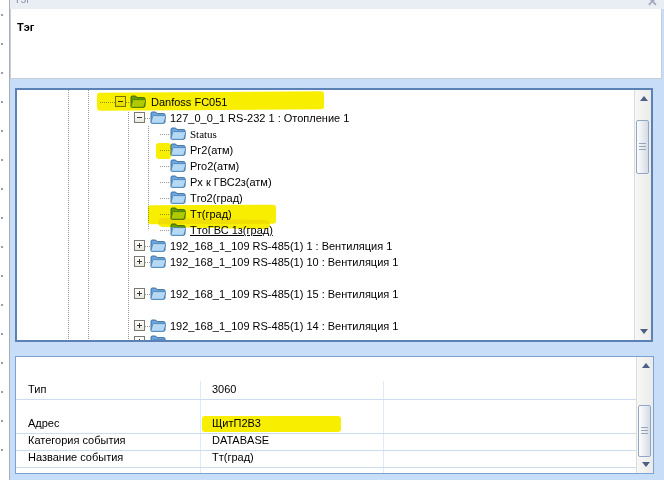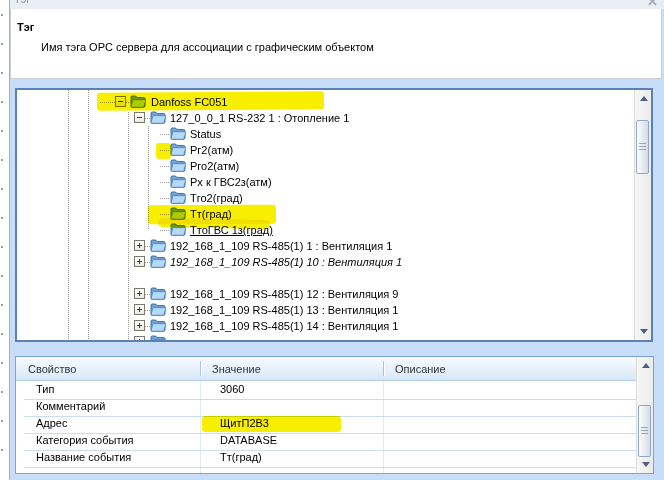--- a/index.html
+++ b/index.html
@@ -47,42 +47,41 @@
     background:repeating-linear-gradient(to bottom,#97a5b8 0 1px,transparent 1px 3px);}
   
   .table-panel{position:absolute;left:15px;top:356px;width:639px;height:118px;box-sizing:border-box;
     background:#ffffff;border:1px solid #7aa2d4;}
   .thead{position:absolute;left:0;top:0;width:620px;height:24px;
     background:linear-gradient(#f9fcff,#d7e7f8);border-bottom:1px solid #b3cdea;box-sizing:border-box;}
   .hcell{position:absolute;top:0;height:24px;line-height:24px;color:#30343a;white-space:nowrap;}
   .hsep{position:absolute;top:4px;bottom:4px;width:1px;background:#a9c5e3;box-shadow:1px 0 0 #ffffff;}
   .tbody{position:absolute;left:0;top:0;width:620px;height:116px;}
   .vsep{position:absolute;top:24px;bottom:0;width:1px;background:#dfeaf8;}
-  .trow{position:absolute;left:0;width:620px;height:19px;border-bottom:1px solid #cadced;box-sizing:border-box;margin-left:8px;}
+  .trow{position:absolute;left:0;width:620px;height:19px;border-bottom:1px solid #cadced;box-sizing:border-box;}
   .tcell{position:absolute;top:0;height:16px;line-height:16px;white-space:nowrap;}
   
   .marker{position:absolute;background:#f7ee00;mix-blend-mode:multiply;border-radius:3px;}
 </style>
 </head>
 <body>
 
 <div class="screen">
 
   <div class="left-strip">
     <div class="left-ticks"></div>
   </div>
 
   <div class="top-strip">
     <span class="top-label">Тэг</span>
     <span class="close-x">✕</span>
   </div>
 
   <div class="header-panel">
     <div class="header-title">Тэг</div>
-    <div class="header-desc">Имя тэга OPC сервера для ассоциации с графическим объектом</div>
   </div>
 
   <div class="tree-panel">
     <div class="tree-view" id="tree-rows">
       <div class="vguide" style="left:51px;top:0;height:250px;"></div>
       <div class="vguide" style="left:71px;top:0;height:250px;"></div>
       <div class="vguide" style="left:111px;top:22px;height:228px;"></div>
       <div class="vguide" style="left:131px;top:36px;height:104px;"></div>
     <div class="tree-row" style="top: 4px;">
           <i class="hstub" style="left: 71px; width: 15px;"></i>
@@ -106,21 +105,21 @@
               <path d="M2.6 6.4 C2.75 5.9 3.2 5.6 3.7 5.6 L15 5.6 C15.6 5.6 15.9 6 15.7 6.6 L14 12.5 C13.85 13 13.4 13.3 12.9 13.3 L1.6 13.3 C1.1 13.3 0.9 13 1.05 12.5 Z" fill="#b5d9f5" stroke="#4d85ba" stroke-width="0.9"></path>
             </svg></span>
           <span class="tlabel" style="left: 141px;">127_0_0_1 RS-232 1 : Отопление 1</span>
         </div>
         <div class="tree-row" style="top: 36px;">
           <i class="hstub" style="left: 131px; width: 10px;"></i>
           <span class="folder" style="left: 141px;"><svg width="16" height="16" viewBox="0 0 16 16">
               <path d="M1 3.2 C1 2.5 1.5 2 2.2 2 L5.6 2 L7.1 3.6 L13.8 3.6 C14.5 3.6 15 4.1 15 4.8 L15 12 C15 12.7 14.5 13.2 13.8 13.2 L2.2 13.2 C1.5 13.2 1 12.7 1 12 Z" fill="#6ea6dc" stroke="#2f669c" stroke-width="0.9"></path>
               <path d="M2.6 6.4 C2.75 5.9 3.2 5.6 3.7 5.6 L15 5.6 C15.6 5.6 15.9 6 15.7 6.6 L14 12.5 C13.85 13 13.4 13.3 12.9 13.3 L1.6 13.3 C1.1 13.3 0.9 13 1.05 12.5 Z" fill="#b5d9f5" stroke="#4d85ba" stroke-width="0.9"></path>
             </svg></span>
-          <span class="tlabel" style="left: 161px;">Status</span>
+          <span class="tlabel" style="left: 161px; font-family: Liberation Serif, serif;">Status</span>
         </div>
         <div class="tree-row" style="top: 52px;">
           <i class="hstub" style="left: 131px; width: 10px;"></i>
           <span class="folder" style="left: 141px;"><svg width="16" height="16" viewBox="0 0 16 16">
               <path d="M1 3.2 C1 2.5 1.5 2 2.2 2 L5.6 2 L7.1 3.6 L13.8 3.6 C14.5 3.6 15 4.1 15 4.8 L15 12 C15 12.7 14.5 13.2 13.8 13.2 L2.2 13.2 C1.5 13.2 1 12.7 1 12 Z" fill="#6ea6dc" stroke="#2f669c" stroke-width="0.9"></path>
               <path d="M2.6 6.4 C2.75 5.9 3.2 5.6 3.7 5.6 L15 5.6 C15.6 5.6 15.9 6 15.7 6.6 L14 12.5 C13.85 13 13.4 13.3 12.9 13.3 L1.6 13.3 C1.1 13.3 0.9 13 1.05 12.5 Z" fill="#b5d9f5" stroke="#4d85ba" stroke-width="0.9"></path>
             </svg></span>
           <span class="tlabel" style="left: 161px;">Рг2(атм)</span>
         </div>
         <div class="tree-row" style="top: 68px;">
@@ -168,21 +167,21 @@
           <div class="expander" style="left: 105px;">
             <i class="h"></i>
             <i class="v"></i>
           </div>
           <span class="folder" style="left: 121px;"><svg width="16" height="16" viewBox="0 0 16 16">
               <path d="M1 3.2 C1 2.5 1.5 2 2.2 2 L5.6 2 L7.1 3.6 L13.8 3.6 C14.5 3.6 15 4.1 15 4.8 L15 12 C15 12.7 14.5 13.2 13.8 13.2 L2.2 13.2 C1.5 13.2 1 12.7 1 12 Z" fill="#6ea6dc" stroke="#2f669c" stroke-width="0.9"></path>
               <path d="M2.6 6.4 C2.75 5.9 3.2 5.6 3.7 5.6 L15 5.6 C15.6 5.6 15.9 6 15.7 6.6 L14 12.5 C13.85 13 13.4 13.3 12.9 13.3 L1.6 13.3 C1.1 13.3 0.9 13 1.05 12.5 Z" fill="#b5d9f5" stroke="#4d85ba" stroke-width="0.9"></path>
             </svg></span>
           <span class="tlabel" style="left: 141px;">192_168_1_109 RS-485(1) 1 : Вентиляция 1</span>
         </div>
-        <div class="tree-row" style="top: 164px; font-style: italic;">
+        <div class="tree-row" style="top: 164px;">
           <i class="hstub" style="left: 116px; width: 5px;"></i>
           <div class="expander" style="left: 105px;">
             <i class="h"></i>
             <i class="v"></i>
           </div>
           <span class="folder" style="left: 121px;"><svg width="16" height="16" viewBox="0 0 16 16">
               <path d="M1 3.2 C1 2.5 1.5 2 2.2 2 L5.6 2 L7.1 3.6 L13.8 3.6 C14.5 3.6 15 4.1 15 4.8 L15 12 C15 12.7 14.5 13.2 13.8 13.2 L2.2 13.2 C1.5 13.2 1 12.7 1 12 Z" fill="#6ea6dc" stroke="#2f669c" stroke-width="0.9"></path>
               <path d="M2.6 6.4 C2.75 5.9 3.2 5.6 3.7 5.6 L15 5.6 C15.6 5.6 15.9 6 15.7 6.6 L14 12.5 C13.85 13 13.4 13.3 12.9 13.3 L1.6 13.3 C1.1 13.3 0.9 13 1.05 12.5 Z" fill="#b5d9f5" stroke="#4d85ba" stroke-width="0.9"></path>
             </svg></span>
           <span class="tlabel" style="left: 141px;">192_168_1_109 RS-485(1) 10 : Вентиляция 1</span>
@@ -190,33 +189,21 @@
         <div class="tree-row" style="top: 196px;">
           <i class="hstub" style="left: 116px; width: 5px;"></i>
           <div class="expander" style="left: 105px;">
             <i class="h"></i>
             <i class="v"></i>
           </div>
           <span class="folder" style="left: 121px;"><svg width="16" height="16" viewBox="0 0 16 16">
               <path d="M1 3.2 C1 2.5 1.5 2 2.2 2 L5.6 2 L7.1 3.6 L13.8 3.6 C14.5 3.6 15 4.1 15 4.8 L15 12 C15 12.7 14.5 13.2 13.8 13.2 L2.2 13.2 C1.5 13.2 1 12.7 1 12 Z" fill="#6ea6dc" stroke="#2f669c" stroke-width="0.9"></path>
               <path d="M2.6 6.4 C2.75 5.9 3.2 5.6 3.7 5.6 L15 5.6 C15.6 5.6 15.9 6 15.7 6.6 L14 12.5 C13.85 13 13.4 13.3 12.9 13.3 L1.6 13.3 C1.1 13.3 0.9 13 1.05 12.5 Z" fill="#b5d9f5" stroke="#4d85ba" stroke-width="0.9"></path>
             </svg></span>
-          <span class="tlabel" style="left: 141px;">192_168_1_109 RS-485(1) 12 : Вентиляция 9</span>
-        </div>
-        <div class="tree-row" style="top: 212px;">
-          <i class="hstub" style="left: 116px; width: 5px;"></i>
-          <div class="expander" style="left: 105px;">
-            <i class="h"></i>
-            <i class="v"></i>
-          </div>
-          <span class="folder" style="left: 121px;"><svg width="16" height="16" viewBox="0 0 16 16">
-              <path d="M1 3.2 C1 2.5 1.5 2 2.2 2 L5.6 2 L7.1 3.6 L13.8 3.6 C14.5 3.6 15 4.1 15 4.8 L15 12 C15 12.7 14.5 13.2 13.8 13.2 L2.2 13.2 C1.5 13.2 1 12.7 1 12 Z" fill="#6ea6dc" stroke="#2f669c" stroke-width="0.9"></path>
-              <path d="M2.6 6.4 C2.75 5.9 3.2 5.6 3.7 5.6 L15 5.6 C15.6 5.6 15.9 6 15.7 6.6 L14 12.5 C13.85 13 13.4 13.3 12.9 13.3 L1.6 13.3 C1.1 13.3 0.9 13 1.05 12.5 Z" fill="#b5d9f5" stroke="#4d85ba" stroke-width="0.9"></path>
-            </svg></span>
-          <span class="tlabel" style="left: 141px;">192_168_1_109 RS-485(1) 13 : Вентиляция 1</span>
+          <span class="tlabel" style="left: 141px;">192_168_1_109 RS-485(1) 15 : Вентиляция 1</span>
         </div>
         <div class="tree-row" style="top: 228px;">
           <i class="hstub" style="left: 116px; width: 5px;"></i>
           <div class="expander" style="left: 105px;">
             <i class="h"></i>
             <i class="v"></i>
           </div>
           <span class="folder" style="left: 121px;"><svg width="16" height="16" viewBox="0 0 16 16">
               <path d="M1 3.2 C1 2.5 1.5 2 2.2 2 L5.6 2 L7.1 3.6 L13.8 3.6 C14.5 3.6 15 4.1 15 4.8 L15 12 C15 12.7 14.5 13.2 13.8 13.2 L2.2 13.2 C1.5 13.2 1 12.7 1 12 Z" fill="#6ea6dc" stroke="#2f669c" stroke-width="0.9"></path>
               <path d="M2.6 6.4 C2.75 5.9 3.2 5.6 3.7 5.6 L15 5.6 C15.6 5.6 15.9 6 15.7 6.6 L14 12.5 C13.85 13 13.4 13.3 12.9 13.3 L1.6 13.3 C1.1 13.3 0.9 13 1.05 12.5 Z" fill="#b5d9f5" stroke="#4d85ba" stroke-width="0.9"></path>
@@ -246,48 +233,36 @@
 
   <div class="table-panel">
     <div class="tbody" id="table-body">
       <div class="vsep" style="left:184px;"></div>
       <div class="vsep" style="left:367px;"></div>
     <div class="trow" style="top: 24px;">
           <span class="tcell" style="left: 12px;">Тип</span>
           <span class="tcell" style="left: 196px; text-align: right;">3060</span>
           <span class="tcell" style="left: 379px;"></span>
         </div>
-        <div class="trow" style="top: 41px;">
-          <span class="tcell" style="left: 12px;">Комментарий</span>
-          <span class="tcell" style="left: 196px;"></span>
-          <span class="tcell" style="left: 379px;"></span>
-        </div>
         <div class="trow" style="top: 58px;">
           <span class="tcell" style="left: 12px;">Адрес</span>
           <span class="tcell" style="left: 196px;">ЩитП2В3</span>
           <span class="tcell" style="left: 379px;"></span>
         </div>
         <div class="trow" style="top: 75px;">
           <span class="tcell" style="left: 12px;">Категория события</span>
           <span class="tcell" style="left: 196px;">DATABASE</span>
           <span class="tcell" style="left: 379px;"></span>
         </div>
         <div class="trow" style="top: 92px;">
           <span class="tcell" style="left: 12px;">Название события</span>
           <span class="tcell" style="left: 196px;">Тт(град)</span>
           <span class="tcell" style="left: 379px;"></span>
         </div>
       </div>
-    <div class="thead">
-      <span class="hcell" style="left:12px;">Свойство</span>
-      <span class="hcell" style="left:196px;">Значение</span>
-      <span class="hcell" style="left:379px;">Описание</span>
-      <span class="hsep" style="left:184px;"></span>
-      <span class="hsep" style="left:367px;"></span>
-    </div>
     <div class="scrollbar" style="left:620px;top:0;width:17px;height:116px;">
       <div class="sb-btn" style="top:0;">
           <span class="arr-up"></span>
         </div>
       <div class="sb-thumb" style="top:48px;height:52px;"></div>
       <div class="sb-btn" style="top:99px;">
           <span class="arr-down"></span>
         </div>
     </div>
   </div>

